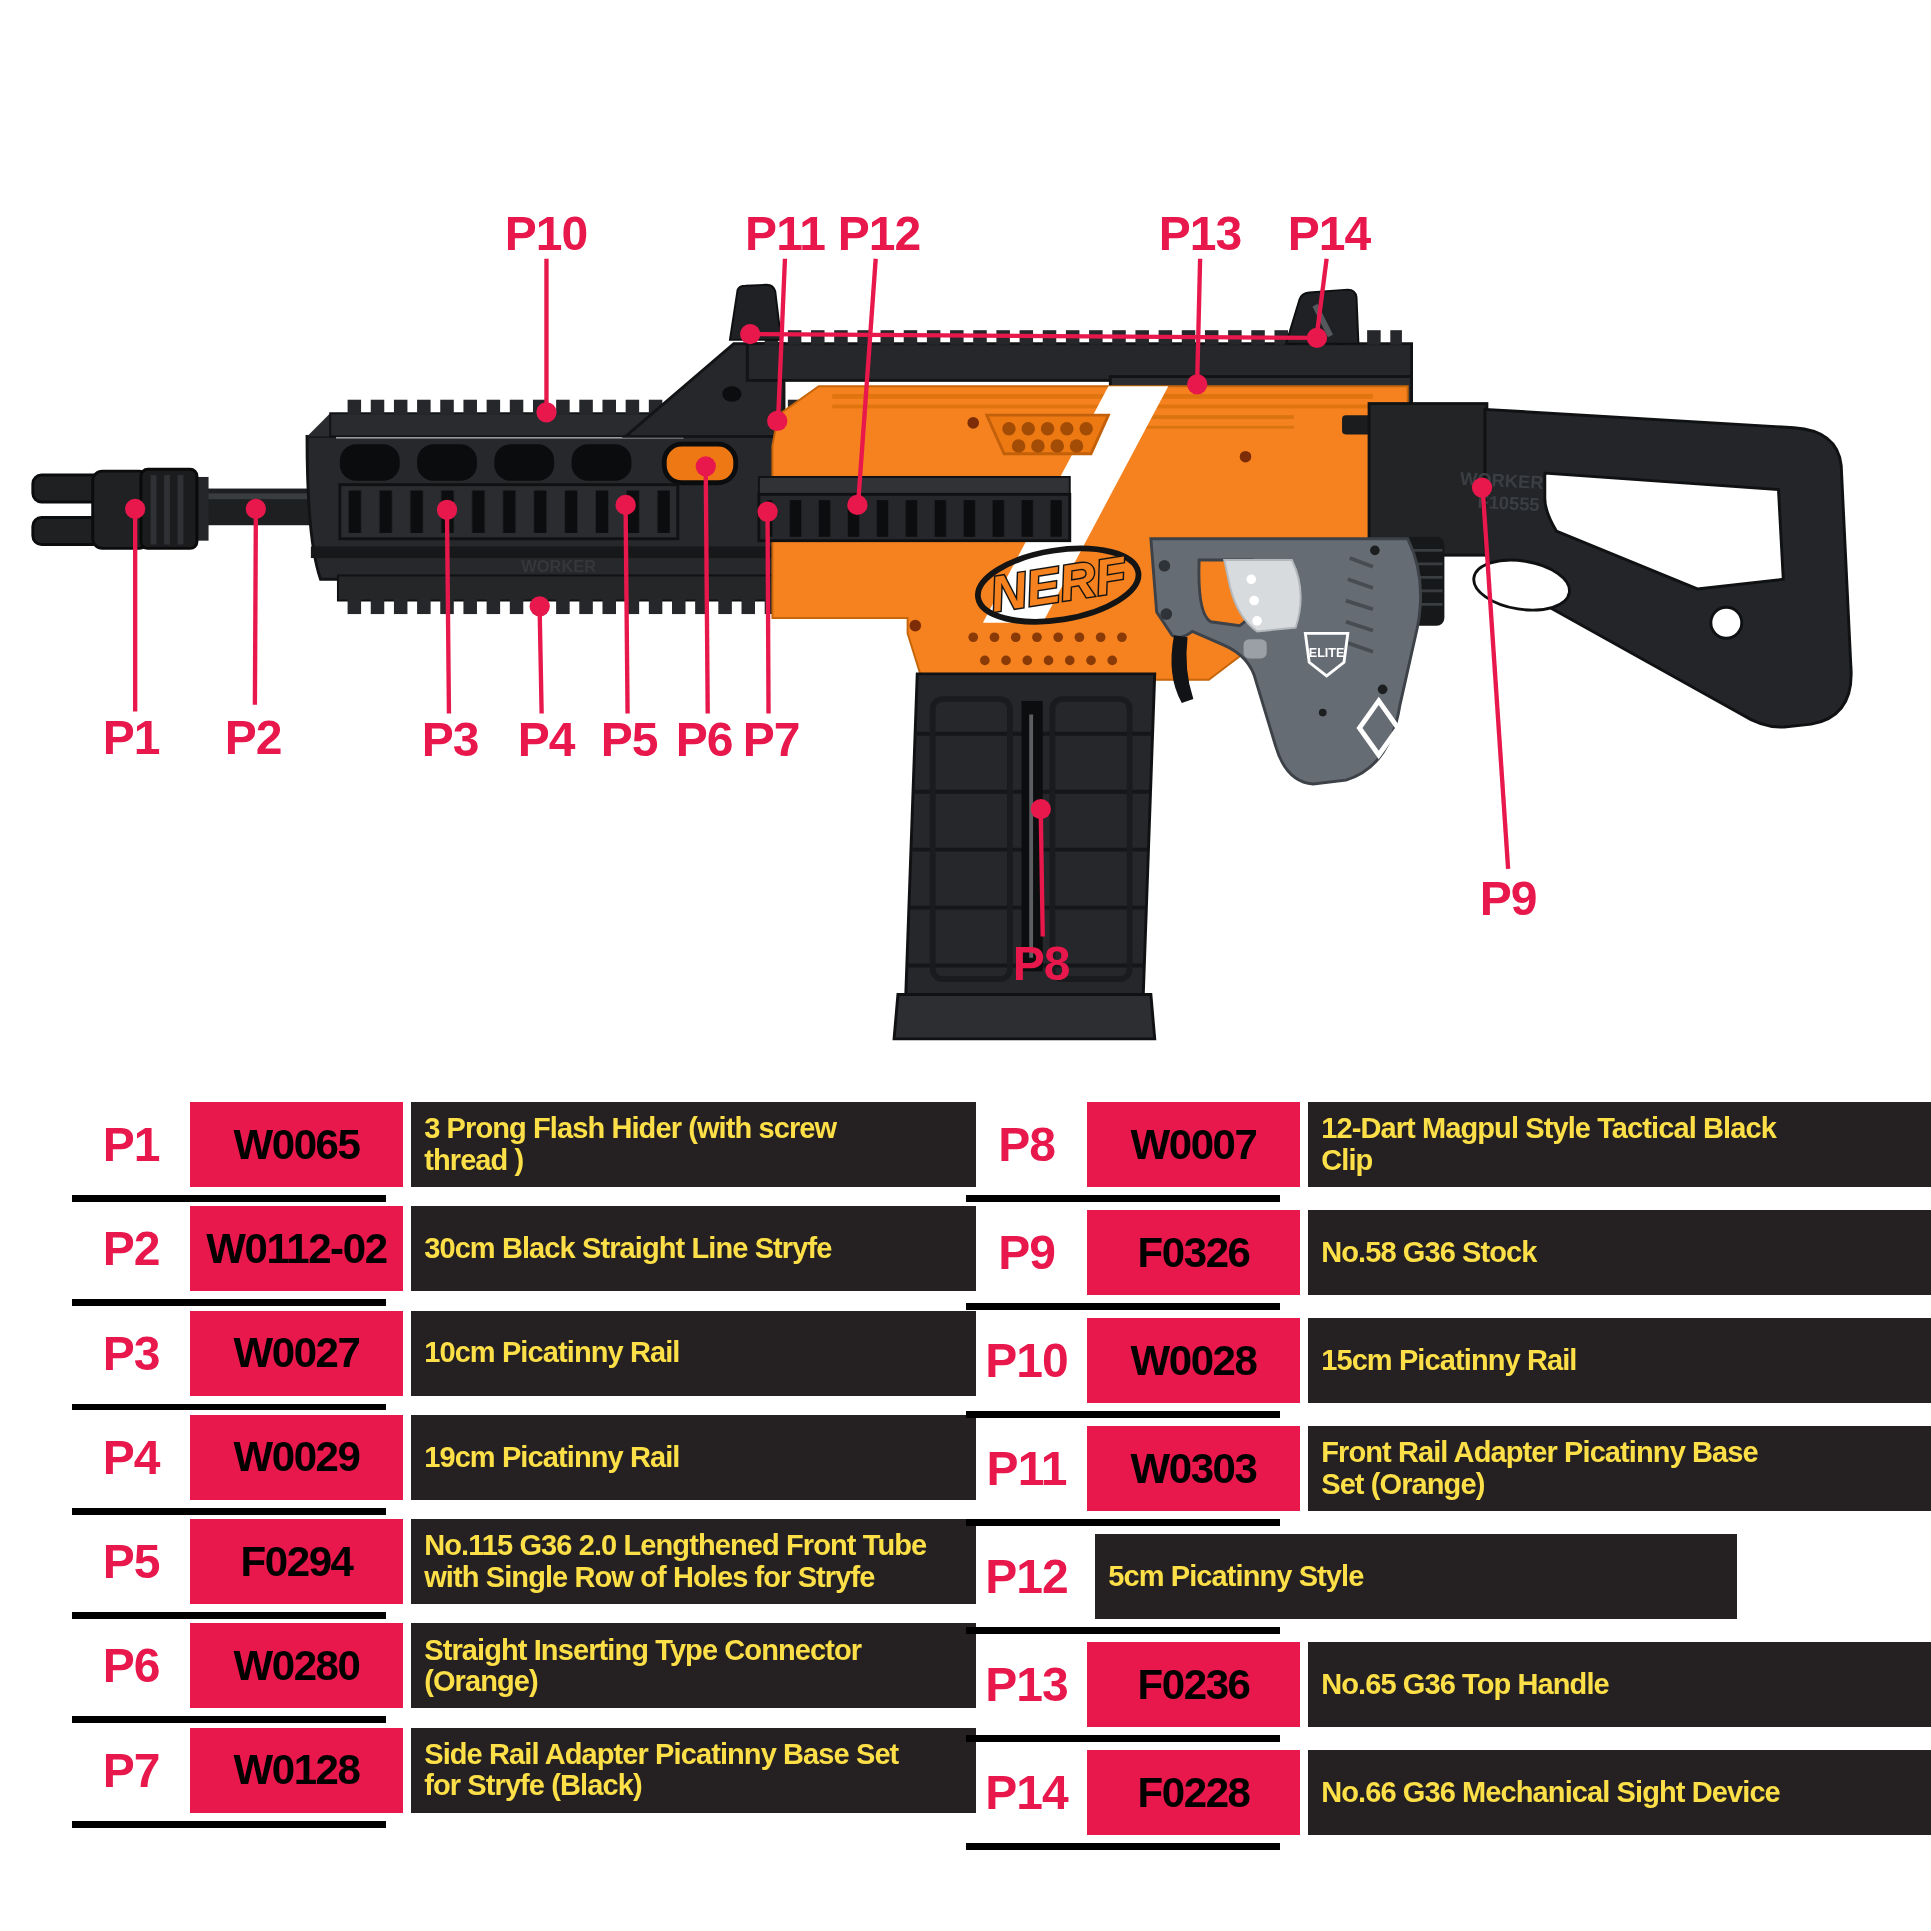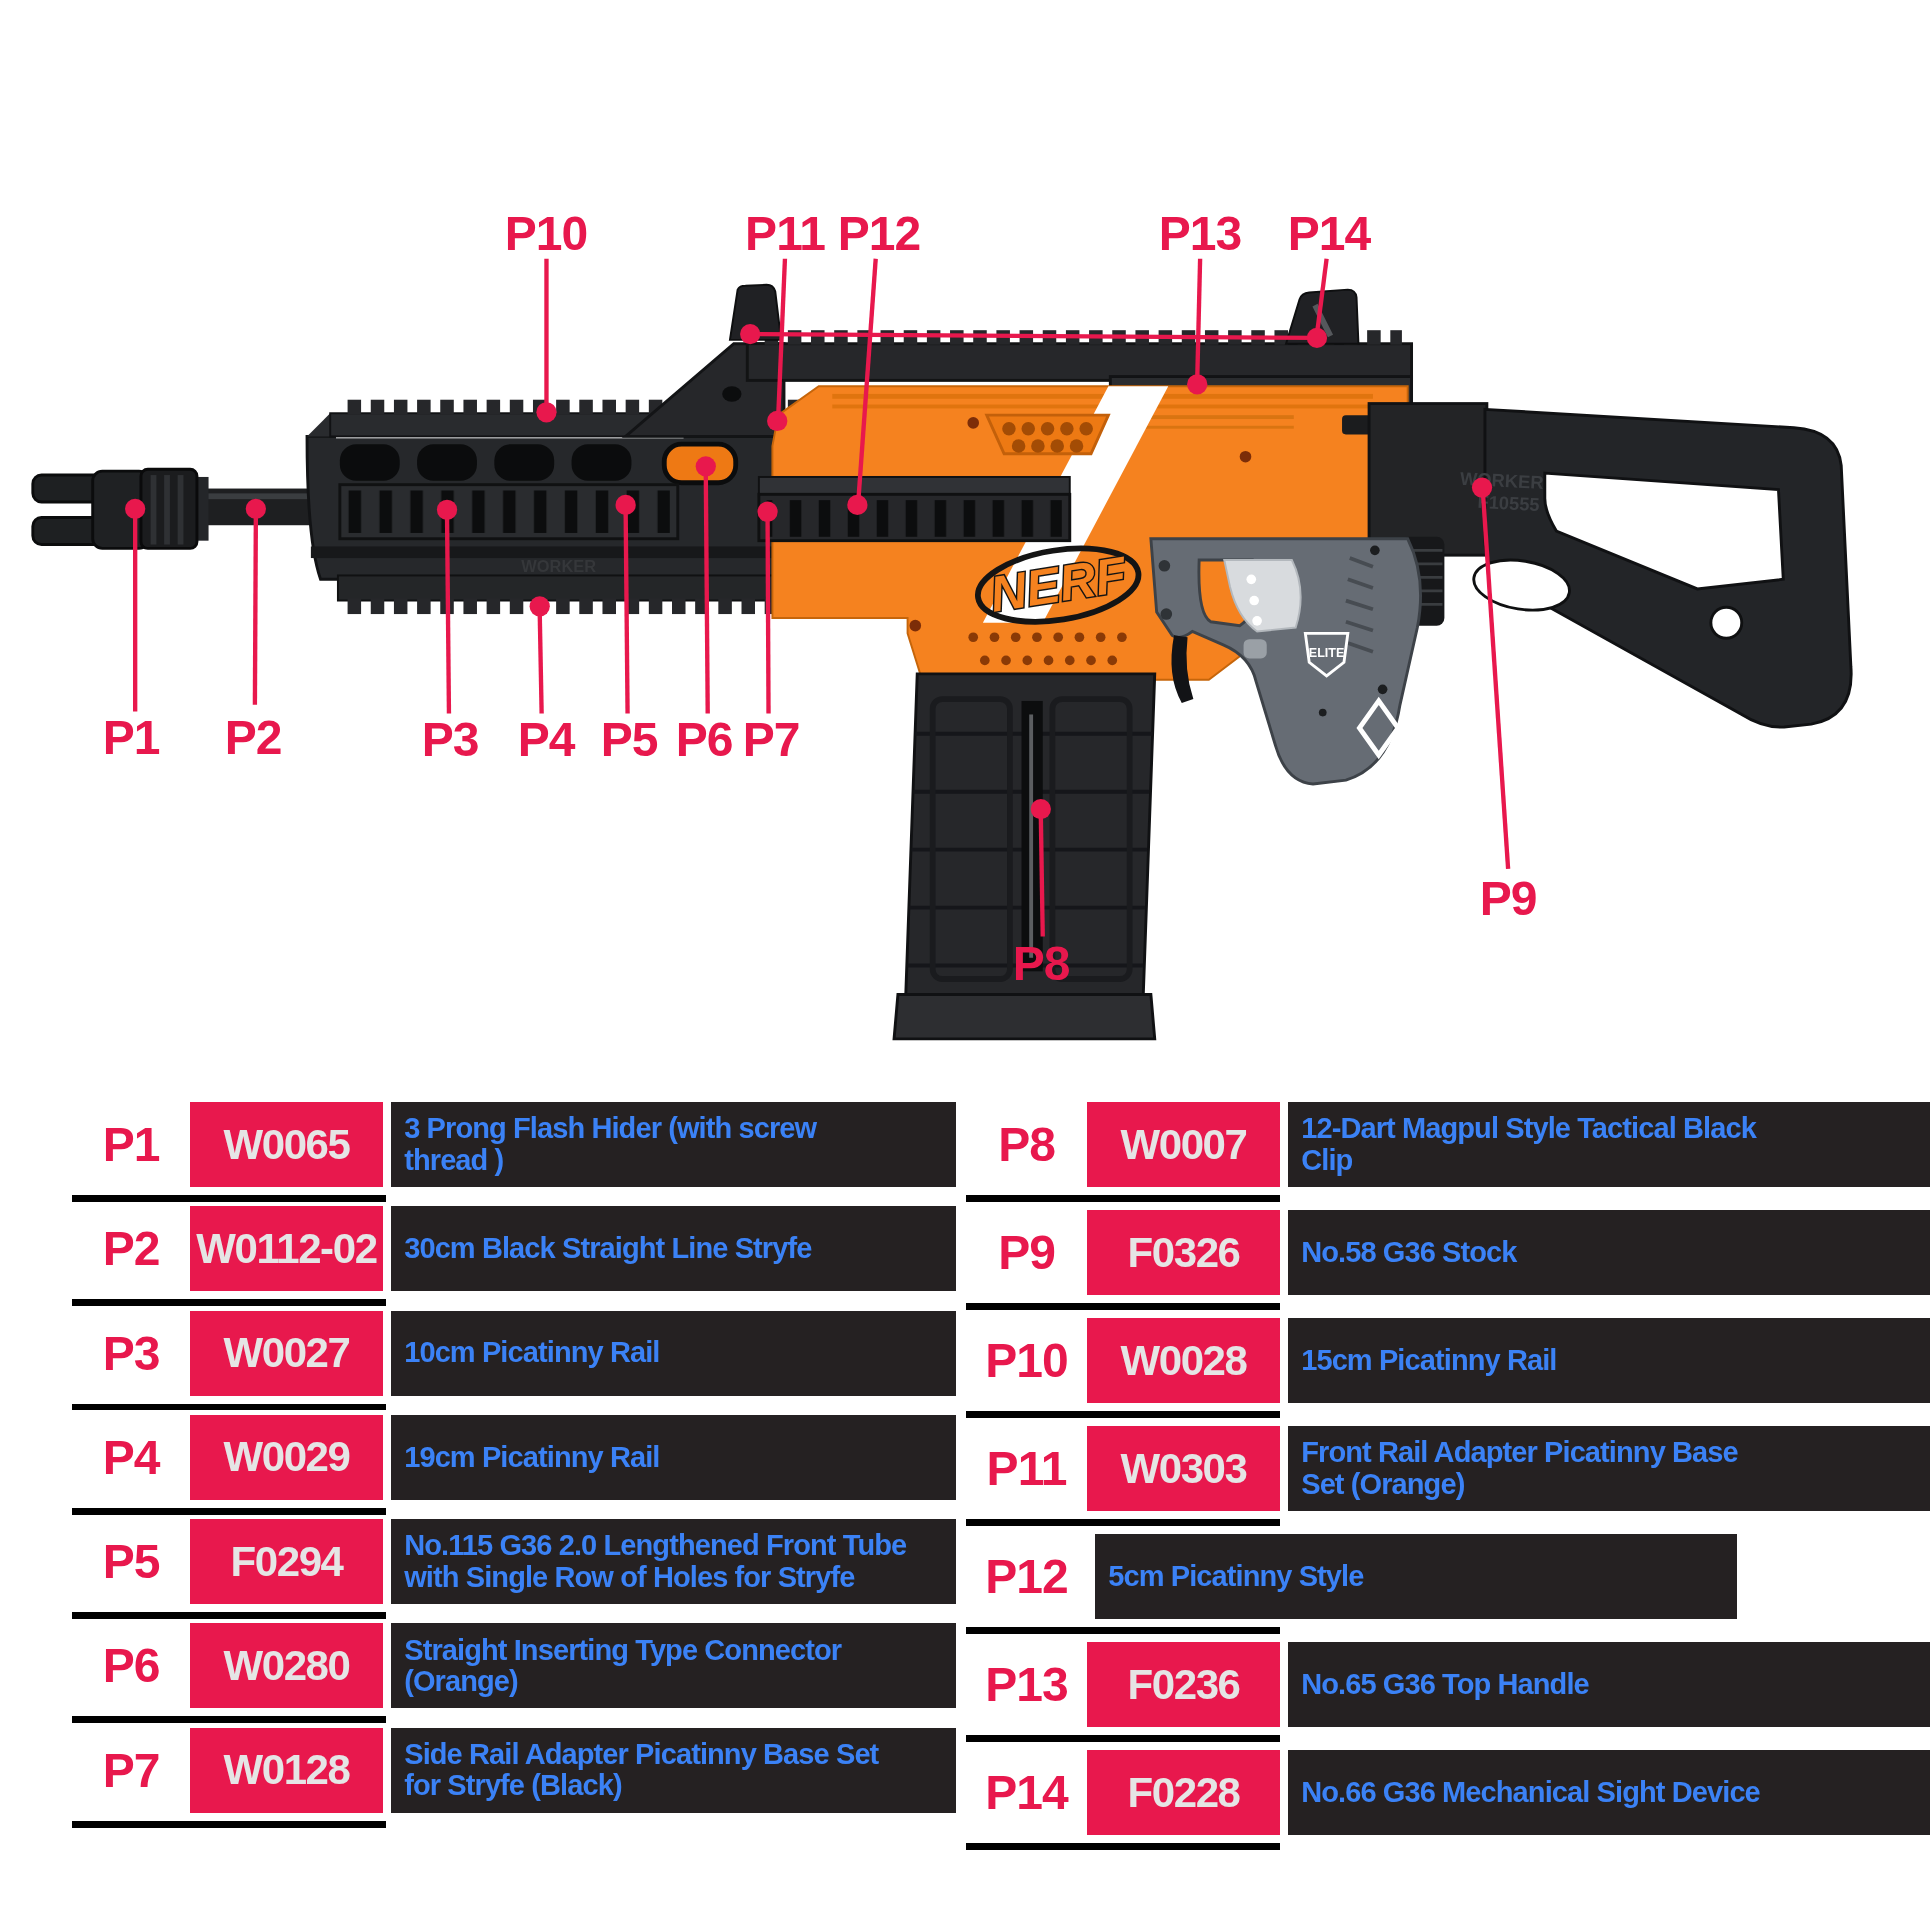--- a/index.html
+++ b/index.html
@@ -27,26 +27,26 @@
   .col-right .prow{margin-bottom:23px;}
   .prow::after{
     content:"";position:absolute;left:0;top:93px;height:6.8px;width:314px;background:#000;
   }
   .cell-id{
     width:118px;display:flex;align-items:center;justify-content:center;
     color:var(--accent);font-weight:700;font-size:48px;letter-spacing:-1px;
   }
   .col-right .cell-id{width:121px;}
   .cell-code{
-    width:193px;display:flex;align-items:center;justify-content:center;
-    background:var(--accent);color:#e5e5e5;font-weight:700;font-size:42px;letter-spacing:-1.4px;
+    width:213px;display:flex;align-items:center;justify-content:center;
+    background:var(--accent);color:#000000;font-weight:700;font-size:42px;letter-spacing:-1.4px;
   }
   .cell-desc{
     margin-left:7.7px;width:565px;display:flex;flex-direction:column;justify-content:center;
-    background:var(--row-dark);color:#3b82f6;font-weight:700;font-size:29px;letter-spacing:-0.9px;
+    background:var(--row-dark);color:#fde047;font-weight:700;font-size:29px;letter-spacing:-0.9px;
     line-height:1.08;padding:0 5.8px 0 13.5px;box-sizing:border-box;white-space:pre-line;
   }
   .col-right .cell-desc{width:642px;}
 </style>
 </head>
 <body>
 
 <div class="canvas">
 
   <svg width="1931" height="1931" viewBox="0 0 2000 2000">

